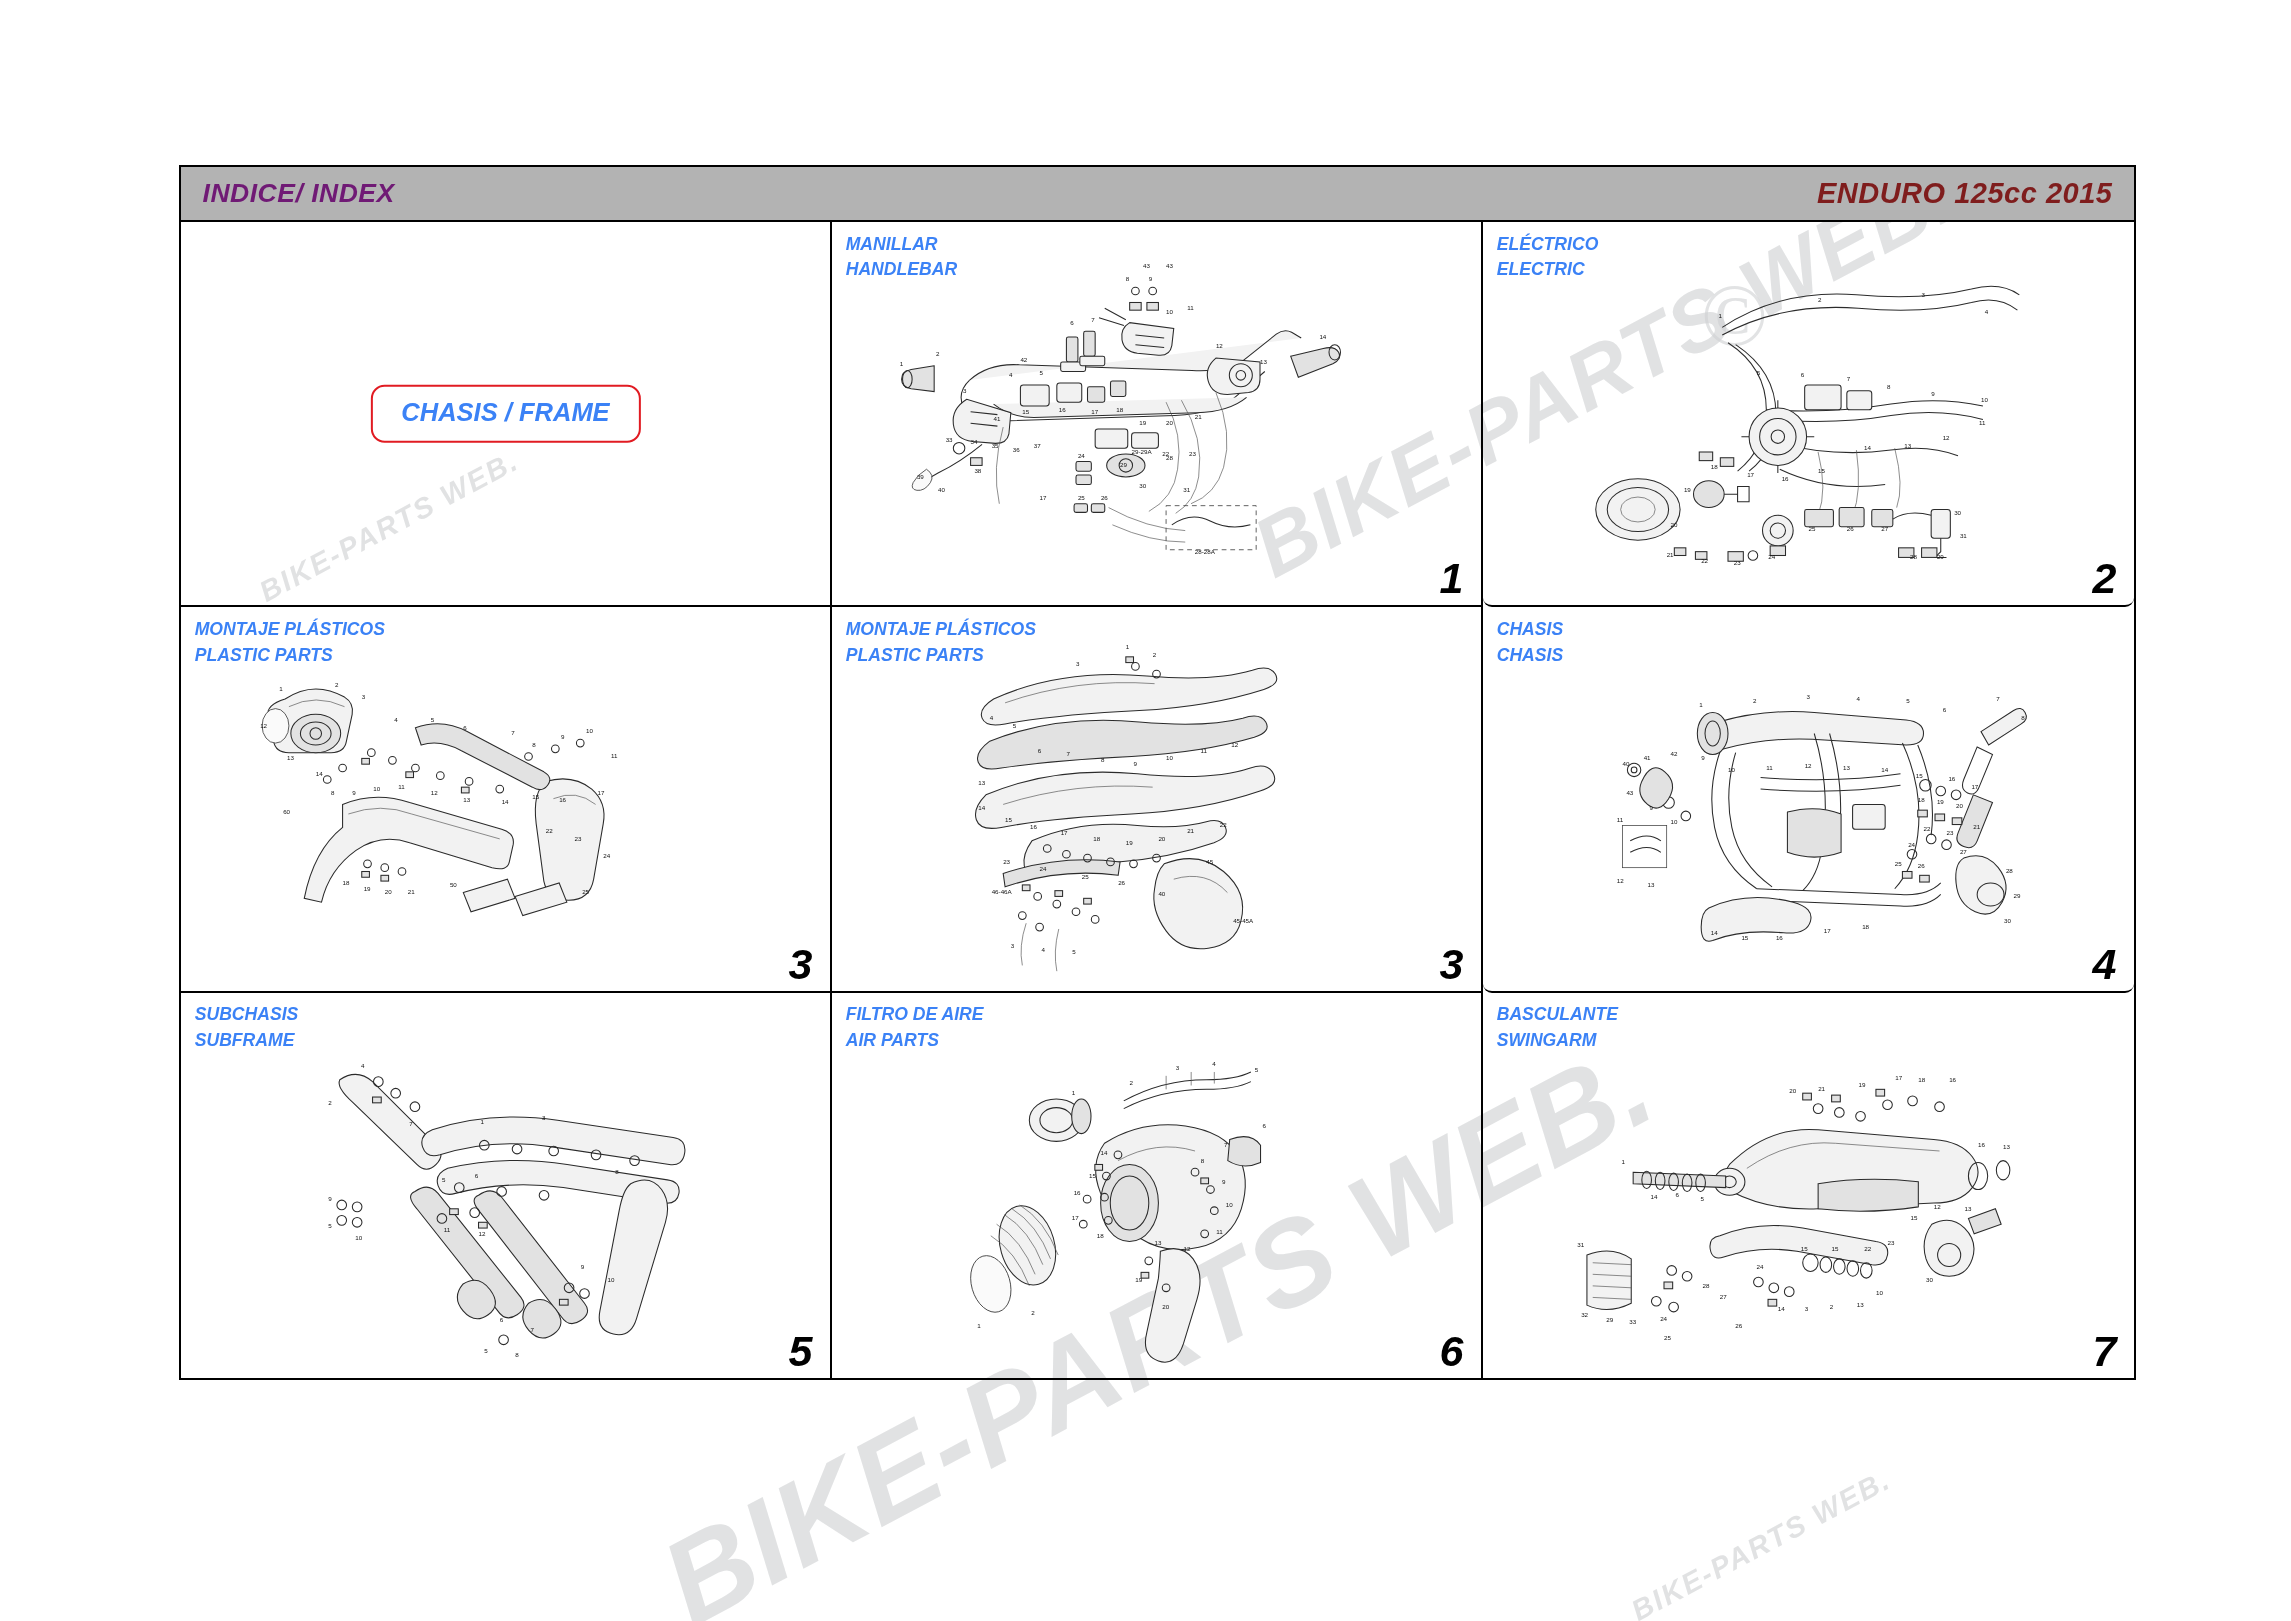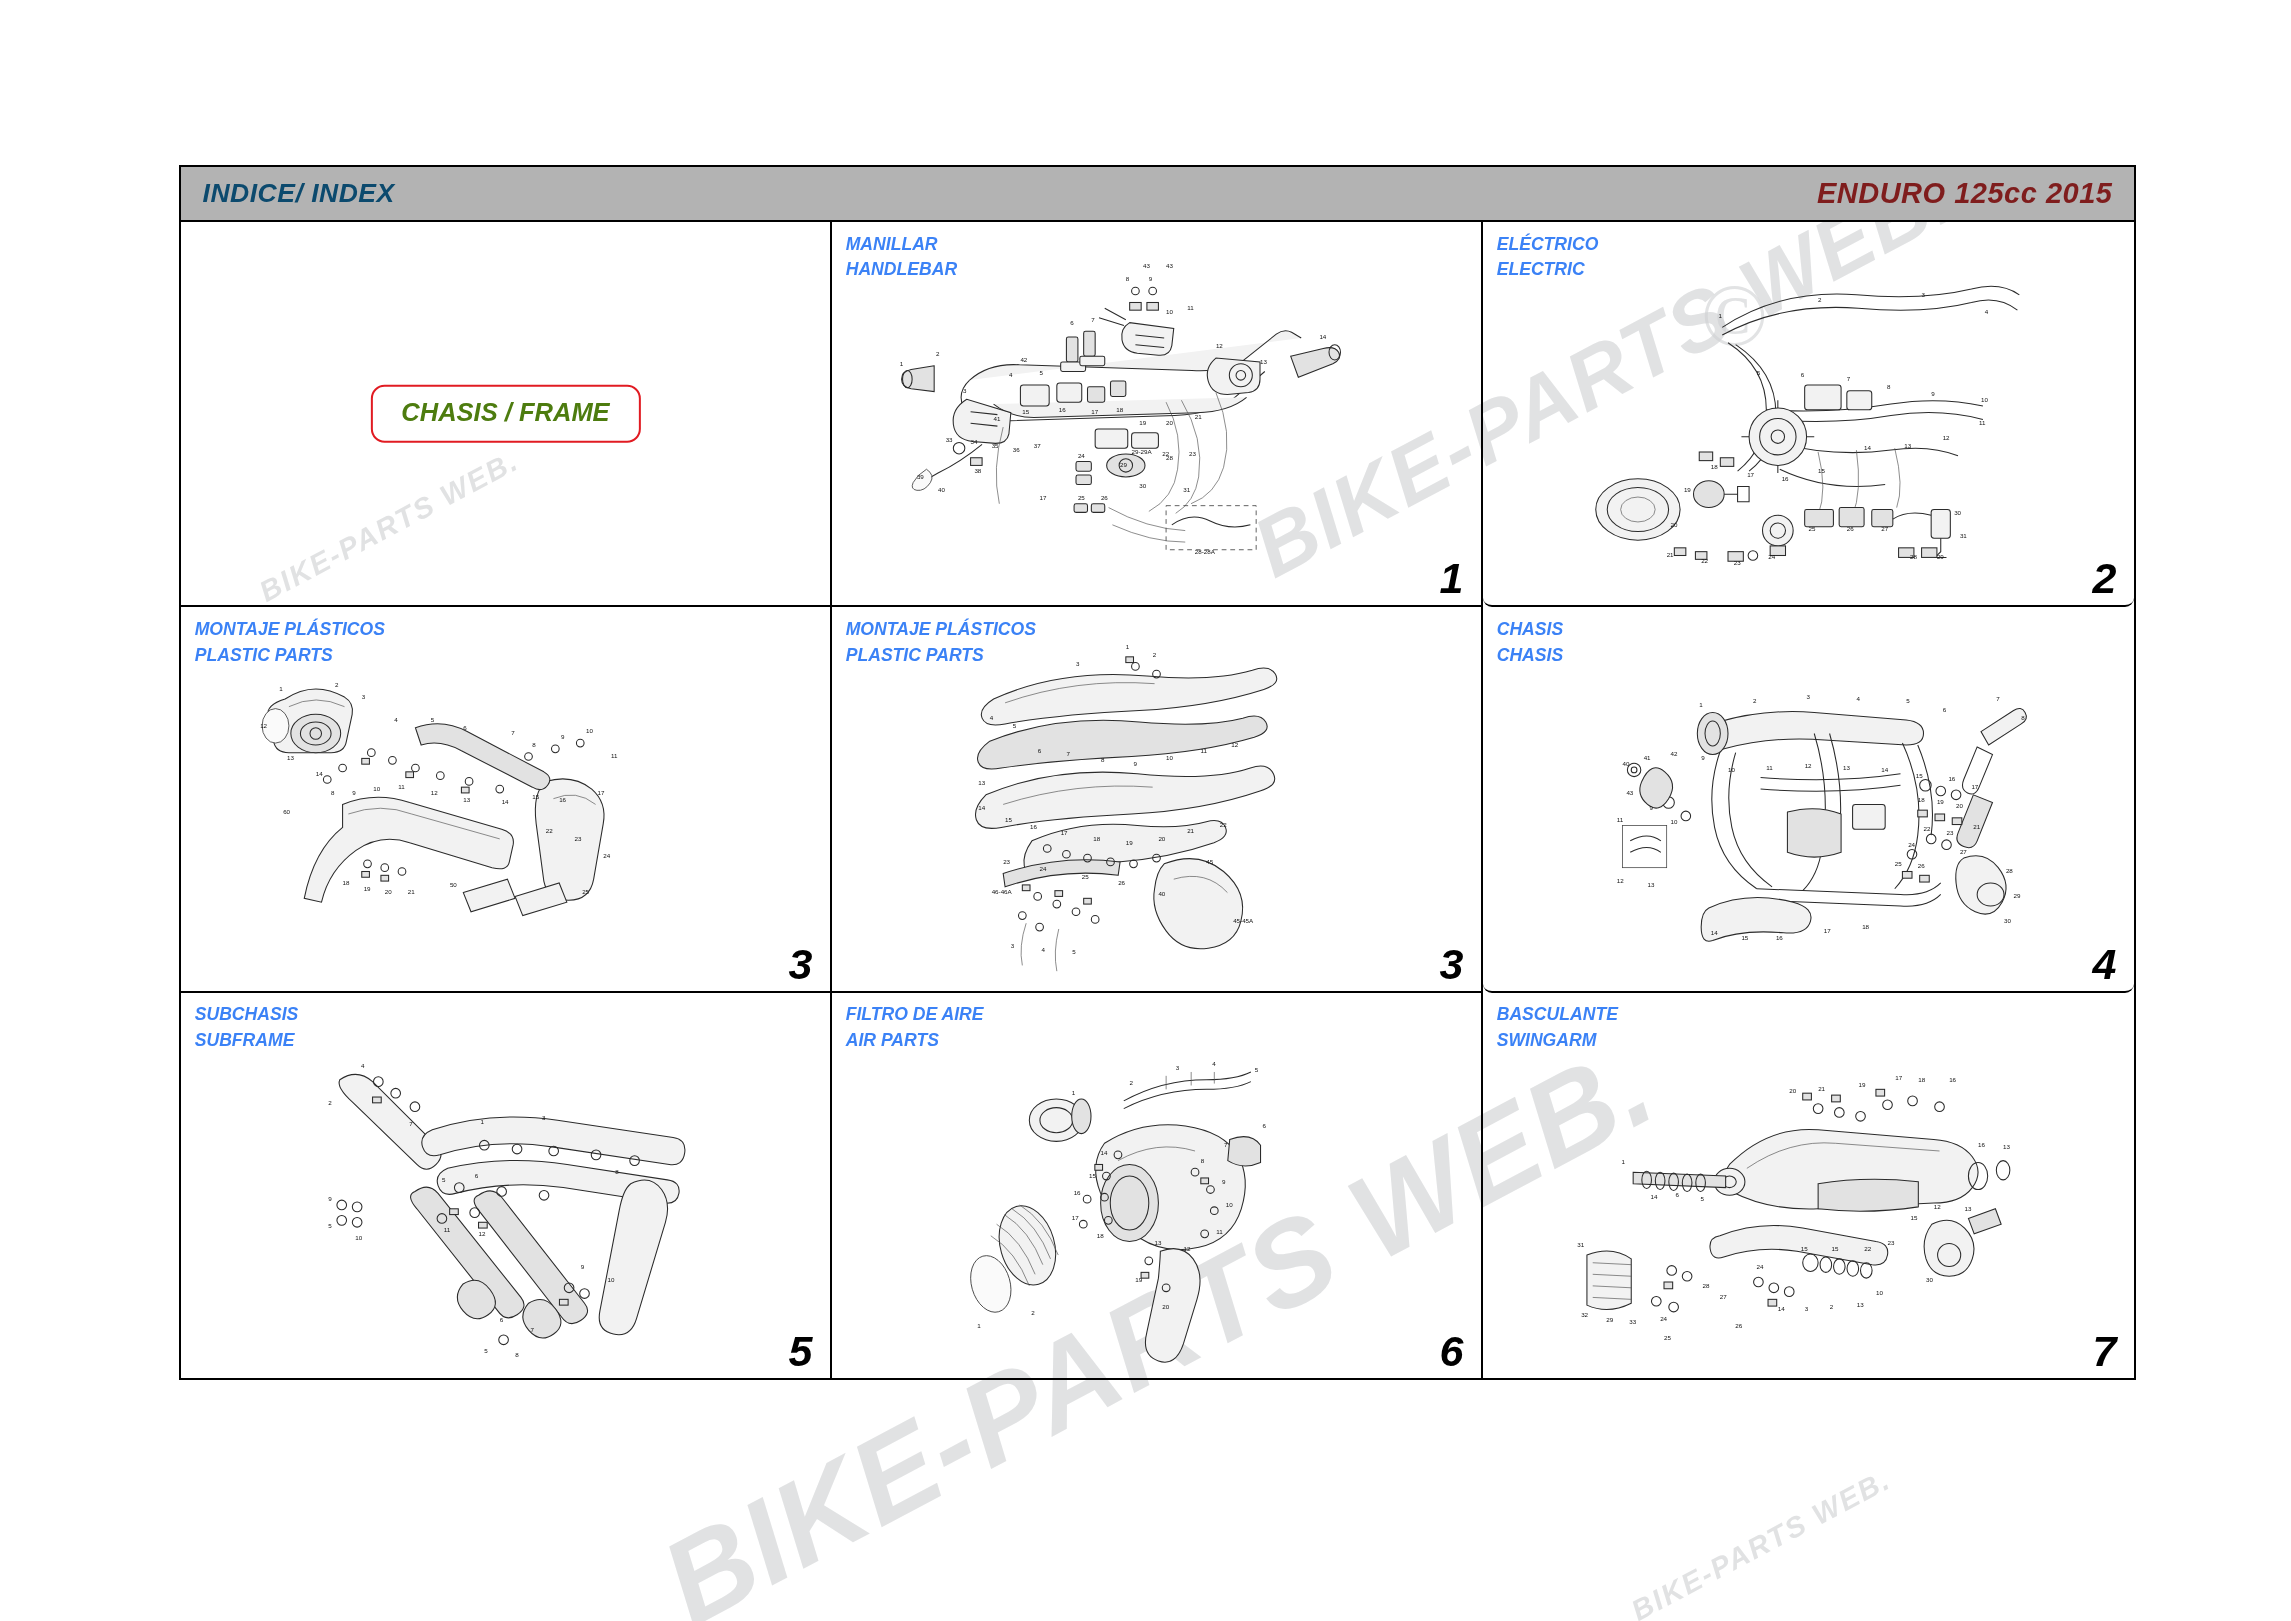--- a/index.html
+++ b/index.html
@@ -67,21 +67,21 @@
     display: flex;
     align-items: center;
     justify-content: space-between;
     padding: 0 21.6px;
     box-sizing: border-box;
   }
   .header-left {
     font-size: 26.5px;
     font-weight: bold;
     font-style: italic;
-    color: #0c4a6e;
+    color: #701a75;
     letter-spacing: 0.5px;
   }
   .header-right {
     font-size: 29px;
     font-weight: bold;
     font-style: italic;
     color: #7f1d1d;
     letter-spacing: 0.5px;
   }
 
@@ -132,21 +132,21 @@
     position: absolute;
     left: 50%;
     top: 50%;
     transform: translate(-50%, -50%);
     border: 2px solid #e11b22;
     border-radius: 13.7px;
     padding: 11.8px 29px 13.7px 29px;
     font-size: 25.5px;
     font-weight: bold;
     font-style: italic;
-    color: #4d7c0f;
+    color: #3b82f6;
     background: transparent;
     white-space: nowrap;
   }
 
   
   .art {
     position: absolute;
     inset: 0;
     z-index: 2;
   }

